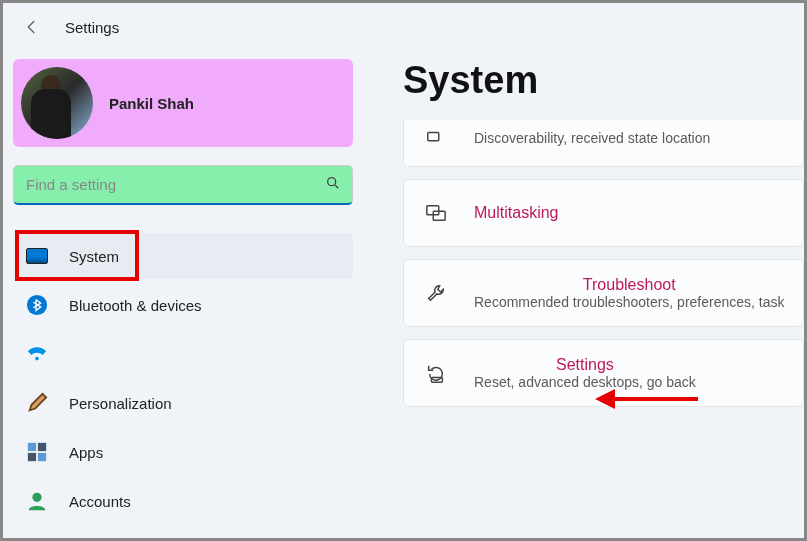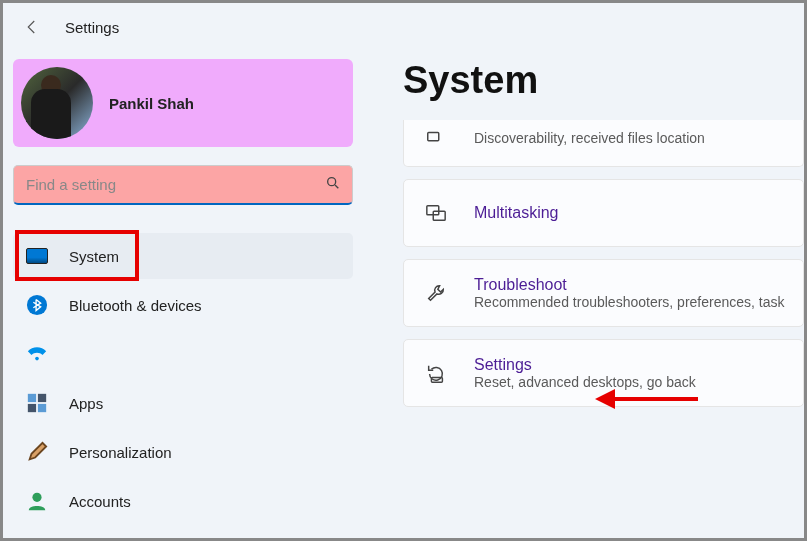--- a/index.html
+++ b/index.html
@@ -83,21 +83,21 @@
     .search-box {
       position: relative;
       margin-bottom: 28px;
     }
     .search-input {
       width: 100%;
       height: 40px;
       border: 1px solid #ccc;
       border-bottom: 2px solid #0067c0;
       border-radius: 5px;
-      background: #fca5a5;
+      background: #86efac;
       padding: 0 40px 0 12px;
       font-size: 15px;
       color: #666;
       outline: none;
     }
     .search-input::placeholder {
       color: #888;
     }
     .search-icon {
       position: absolute;
@@ -184,21 +184,22 @@
       align-items: center;
       justify-content: center;
       flex-shrink: 0;
     }
     .card-texts {
       display: flex;
       flex-direction: column;
     }
     .card-title {
       font-size: 16px;
-      color: #4c1d95;
+      color: #be185d;
+      text-align: center;
     }
     .card-sub {
       font-size: 14px;
       color: #5a5a5a;
       white-space: nowrap;
     }
     .annotation-arrow {
       position: absolute;
       left: 590px;
       top: 382px;
@@ -262,62 +263,62 @@
         <span class="nav-icon">
           <svg viewBox="0 0 24 24" width="22" height="22" class="icon-net">
               <path d="M2 9 C7 3 17 3 22 9 L18 13 C15 10 9 10 6 13 Z"></path>
               <circle cx="12" cy="17" r="2"></circle>
             </svg>
         </span>
       </div>
 
       <div class="nav-item">
         <span class="nav-icon">
+          <svg viewBox="0 0 24 24" width="22" height="22" class="brush-icon" stroke-width="2">
+              <path d="M4 20 L6 14 L18 2 L22 6 L10 18 Z" fill="#d9a066" stroke="#6b451f"></path>
+            </svg>
+        </span>
+        <span class="nav-label">Personalization</span>
+      </div>
+
+      <div class="nav-item">
+        <span class="nav-icon">
           <svg viewBox="0 0 24 24" width="22" height="22">
               <rect x="2" y="2" width="9" height="9" class="icon-apps1"></rect>
               <rect x="13" y="2" width="9" height="9" class="icon-apps2"></rect>
               <rect x="2" y="13" width="9" height="9" class="icon-apps2"></rect>
               <rect x="13" y="13" width="9" height="9" class="icon-apps1"></rect>
             </svg>
         </span>
         <span class="nav-label">Apps</span>
       </div>
 
       <div class="nav-item">
         <span class="nav-icon">
-          <svg viewBox="0 0 24 24" width="22" height="22" class="brush-icon" stroke-width="2">
-              <path d="M4 20 L6 14 L18 2 L22 6 L10 18 Z" fill="#d9a066" stroke="#6b451f"></path>
-            </svg>
-        </span>
-        <span class="nav-label">Personalization</span>
-      </div>
-
-      <div class="nav-item">
-        <span class="nav-icon">
           <svg viewBox="0 0 24 24" width="22" height="22" fill="#2e9e5b">
               <circle cx="12" cy="8" r="5"></circle>
               <path d="M3 22 C3 16 21 16 21 22 Z"></path>
             </svg>
         </span>
         <span class="nav-label">Accounts</span>
       </div>
     </div>
   </div>
 
   <div class="main">
     <h1 class="main-title">System</h1>
 
     <div class="card partial">
       <span class="card-icon">
         <svg viewBox="0 0 24 24" width="22" height="22" fill="none" stroke="currentColor" stroke-width="1.6">
             <rect x="3" y="6" width="12" height="9" rx="1"></rect>
           </svg>
       </span>
       <div class="card-texts">
-        <span class="card-sub">Discoverability, received files location</span>
+        <span class="card-sub">Discoverability, received state location</span>
       </div>
     </div>
 
     <div class="card">
       <span class="card-icon">
         <svg viewBox="0 0 24 24" width="22" height="22" fill="none" stroke="currentColor" stroke-width="1.6">
             <rect x="2" y="4" width="13" height="10" rx="1"></rect>
             <rect x="9" y="10" width="13" height="10" rx="1"></rect>
           </svg>
       </span>

